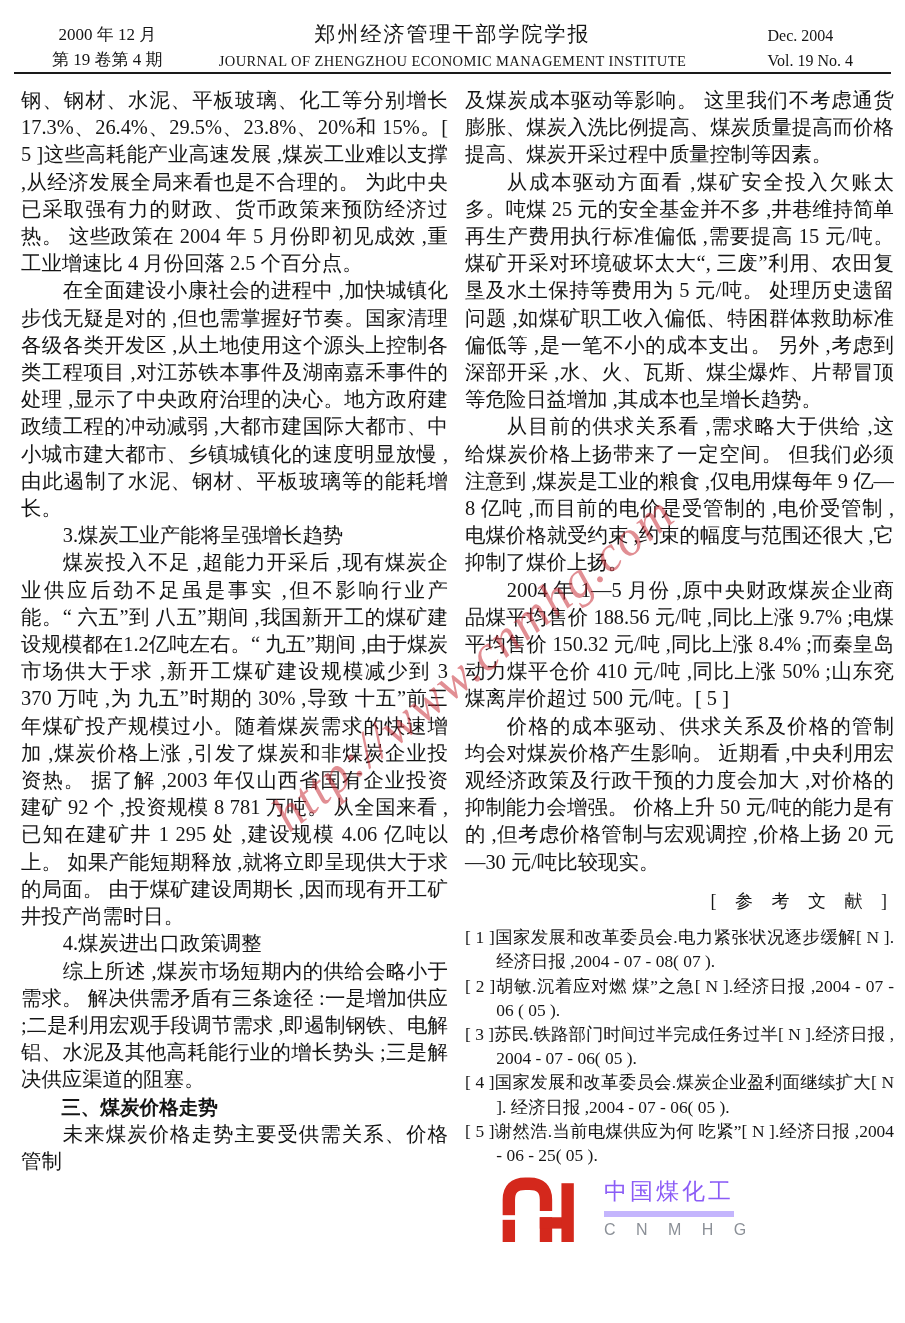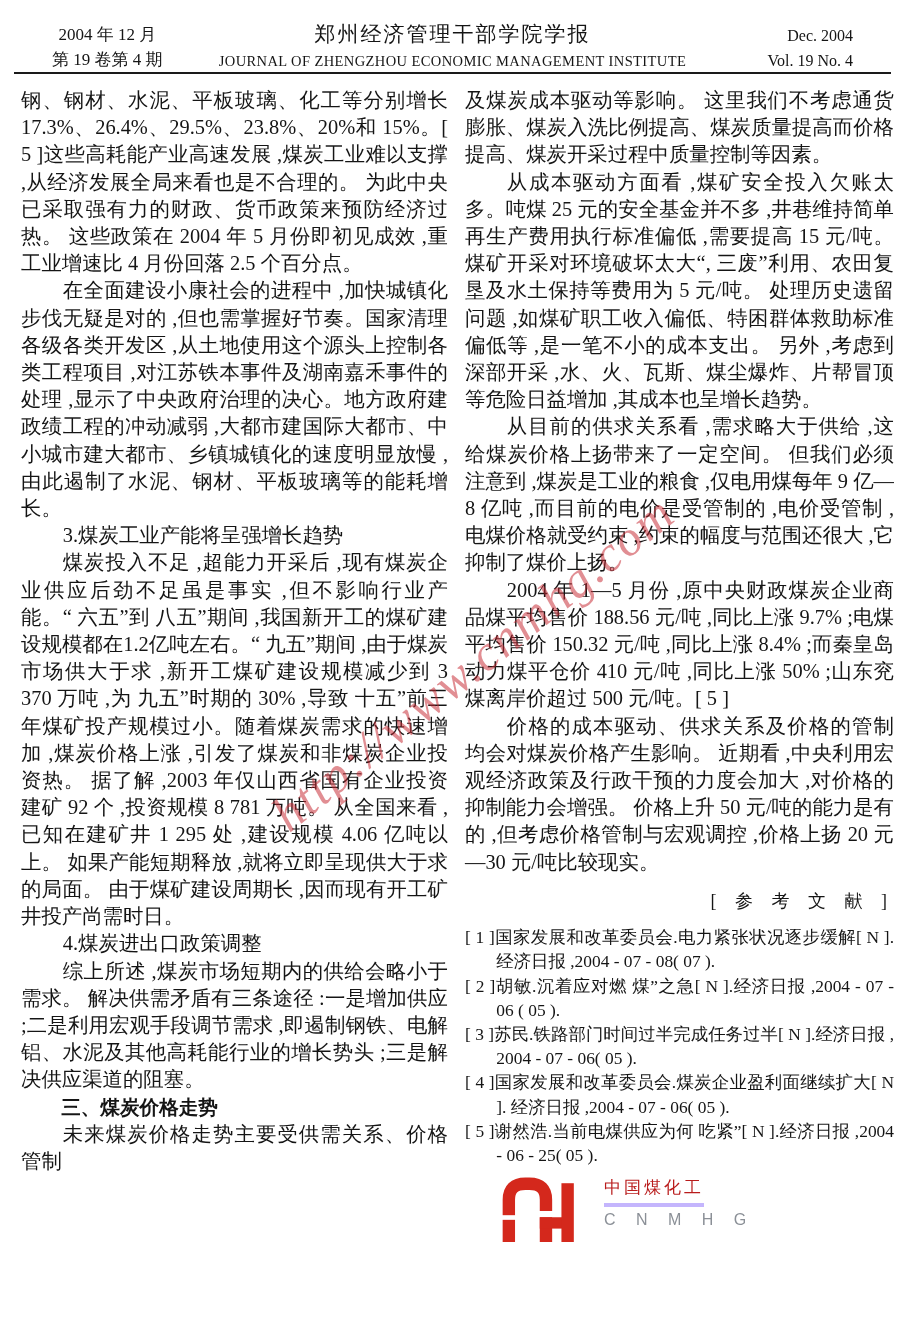--- a/index.html
+++ b/index.html
@@ -4,21 +4,21 @@
 <style>
   html,body { margin:0; padding:0; background:#ffffff; }
   .page {
     position:relative; width:905px; height:1323px; background:#ffffff;
     font-family:"Liberation Serif","DejaVu Serif",serif; color:#151515;
     overflow:hidden;
   }
   
   .hdr-left  { position:absolute; left:52px;  top:22px; text-align:center; font-size:17px; line-height:25px; }
   .hdr-center{ position:absolute; left:195px; top:20px; width:515px; text-align:center; }
-  .hdr-right { position:absolute; right:52px; top:23px; text-align:right; font-size:16px; line-height:25px; }
+  .hdr-right { position:absolute; right:52px; top:23px; text-align:left; font-size:16px; line-height:25px; }
   .journal-cn{ font-size:21px; letter-spacing:2px; }
   .journal-en{ font-size:14.5px; margin-top:5px; letter-spacing:0.4px; white-space:nowrap; }
   .hdr-rule  { position:absolute; left:14px; right:14px; top:72px; border-top:2.2px solid #1a1a1a; }
   
   .col { position:absolute; top:87px; font-size:20.4px; line-height:27.2px; text-align:justify; }
   .col-left  { left:21px;  width:427px; }
   .col-right { left:443px; width:429px;margin-left:22px; }
   p.para { margin:0; text-indent:2.05em; }
   p.para.noindent { text-indent:0; }
   p.para.bold { font-weight:bold; font-family:"Liberation Sans","DejaVu Sans",sans-serif; font-size:19.6px; }
@@ -31,35 +31,35 @@
     transform:rotate(-39deg); transform-origin:50% 50%;
     font-size:50px; font-style:italic; letter-spacing:2px;
     color:rgba(197,38,48,0.52); white-space:nowrap; pointer-events:none;
     font-family:"Liberation Serif","DejaVu Serif",serif;
   }
   
   .logo { position:absolute; left:501px; top:1176px; display:flex; align-items:flex-start; gap:11px; }
   .logo-mark { width:92px; height:66px; }
   .logo-cn {
     font-family:"Liberation Sans","DejaVu Sans",sans-serif;
-    font-size:17px; color:#b91c1c; letter-spacing:3px;
-    padding-bottom:4px; border-bottom:4px solid #c4b5fd; display:inline-block;
+    font-size:23px; color:#8b5cf6; letter-spacing:3px;
+    padding-bottom:4px; border-bottom:6px solid #c4b5fd; display:inline-block;
   }
   .logo-en {
     font-family:"Liberation Sans","DejaVu Sans",sans-serif;
     font-size:16px; color:#8b9097; letter-spacing:8px; margin-top:4px;
   }
 </style>
 </head>
 <body>
 
 <div class="page">
 
   <div class="hdr-left">
-    <div>2004 年 12 月</div>
+    <div>2000 年 12 月</div>
     <div>第 19 卷第 4 期</div>
   </div>
   <div class="hdr-center">
     <div class="journal-cn">郑州经济管理干部学院学报</div>
     <div class="journal-en">JOURNAL OF ZHENGZHOU ECONOMIC MANAGEMENT INSTITUTE</div>
   </div>
   <div class="hdr-right">
     <div>Dec. 2004</div>
     <div>Vol. 19 No. 4</div>
   </div>

